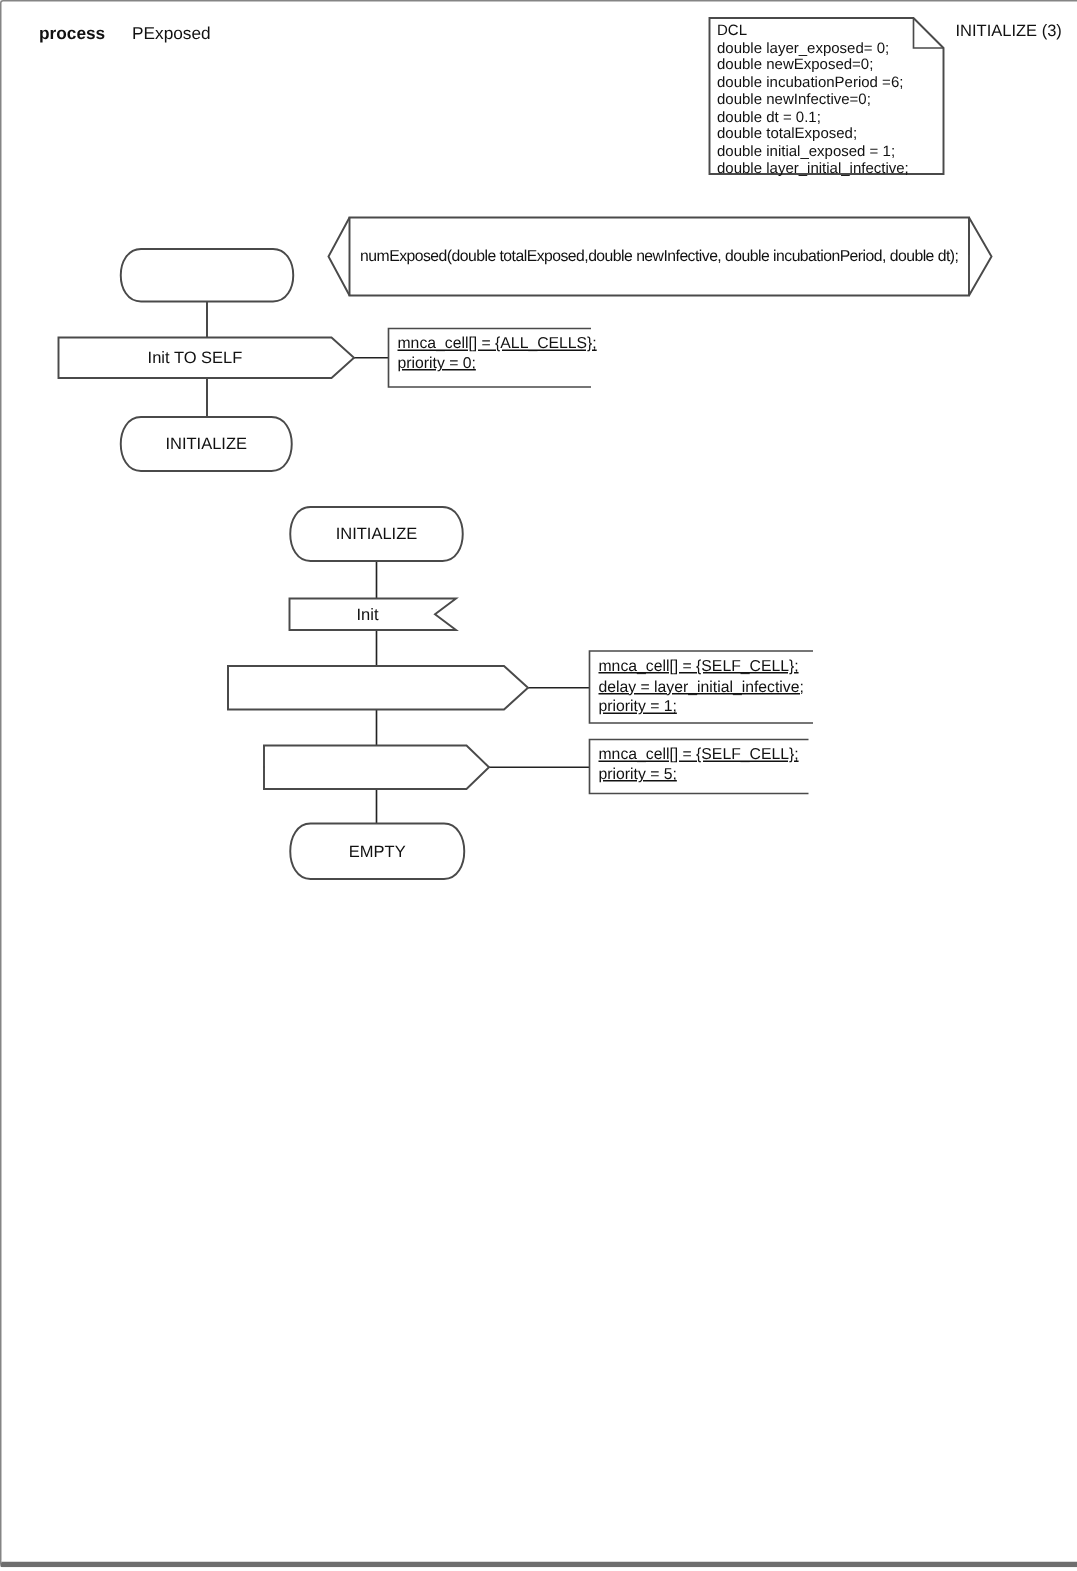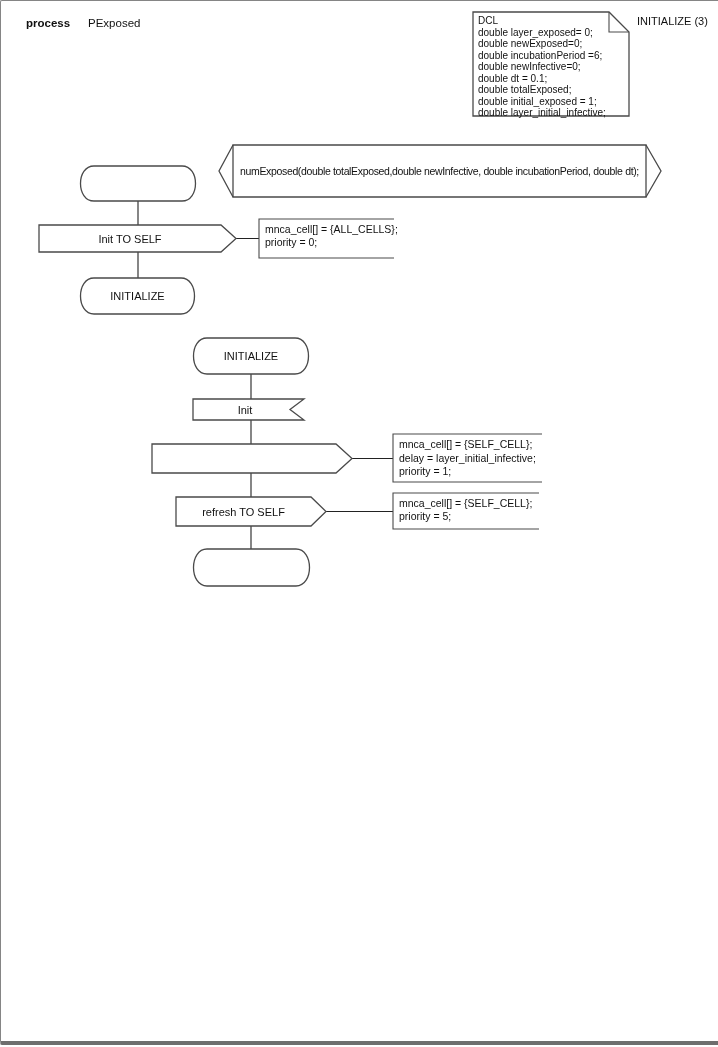--- a/index.html
+++ b/index.html
@@ -25,21 +25,21 @@
   .dcl-text div{white-space:nowrap;}
   .t-proc{left:232px;top:144px;width:413px;height:52px;font-size:10.5px;letter-spacing:-0.35px;white-space:nowrap;}
   .t-initToSelf{left:38px;top:224px;width:182px;height:27px;font-size:11px;}
   .t-state1{left:80px;top:277px;width:113px;height:36px;font-size:11px;}
   .t-state2{left:193px;top:337px;width:114px;height:36px;font-size:11px;}
   .t-input{left:192px;top:398px;width:104px;height:21px;font-size:11px;}
   .t-toexp{left:151px;top:443px;width:184px;height:29px;font-size:10.5px;letter-spacing:-0.2px;white-space:nowrap;}
   .t-refresh{left:175px;top:496px;width:135px;height:29px;font-size:11px;}
   .t-empty{left:193px;top:548px;width:115px;height:37px;font-size:11px;}
   .cmt{font-size:10.5px;line-height:13px;}
-  .cmt div{white-space:nowrap;}
+  .cmt div{white-space:nowrap;text-decoration:underline;}
   .t-c1{left:264px;top:222px;}
   .t-c2{left:398px;top:437px;line-height:13.5px;}
   .t-c3{left:398px;top:496px;}
   path.sym{fill:#ffffff;stroke:#4a4a4a;stroke-width:1.3;stroke-linejoin:miter;}
   path.open{fill:none;stroke:#4a4a4a;stroke-width:1.3;}
   path.cbr{fill:none;stroke:#4a4a4a;stroke-width:1.1;}
   path.conn{fill:none;stroke:#222222;stroke-width:1.1;}
   path.fold{fill:none;stroke:#4a4a4a;stroke-width:1.1;}
 </style>
 </head>
@@ -118,19 +118,19 @@
   </div>
   <div class="abs center t-state1">INITIALIZE</div>
 
   <div class="abs center t-state2">INITIALIZE</div>
   <div class="abs center t-input">Init</div>
   <div class="abs cmt t-c2">
     <div>mnca_cell[] = {SELF_CELL};</div>
     <div>delay = layer_initial_infective;</div>
     <div>priority = 1;</div>
   </div>
-  <div class="abs center t-refresh">refresh TO SELF</div>
   <div class="abs cmt t-c3">
     <div>mnca_cell[] = {SELF_CELL};</div>
     <div>priority = 5;</div>
   </div>
+  <div class="abs center t-empty">EMPTY</div>
 
 </div>
 
 </body></html>

